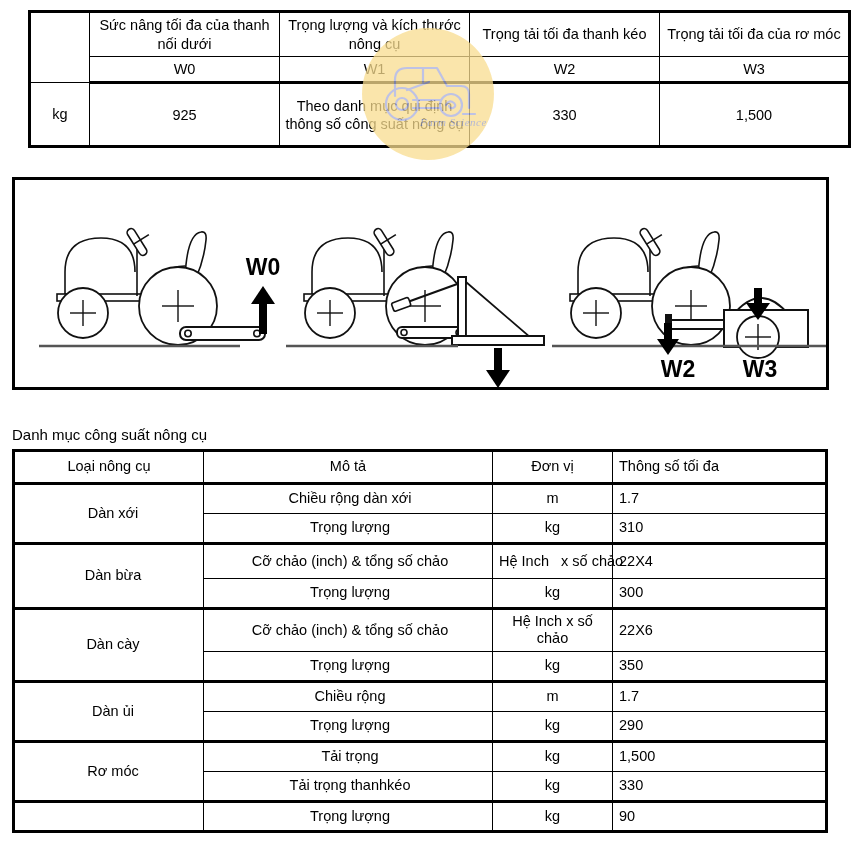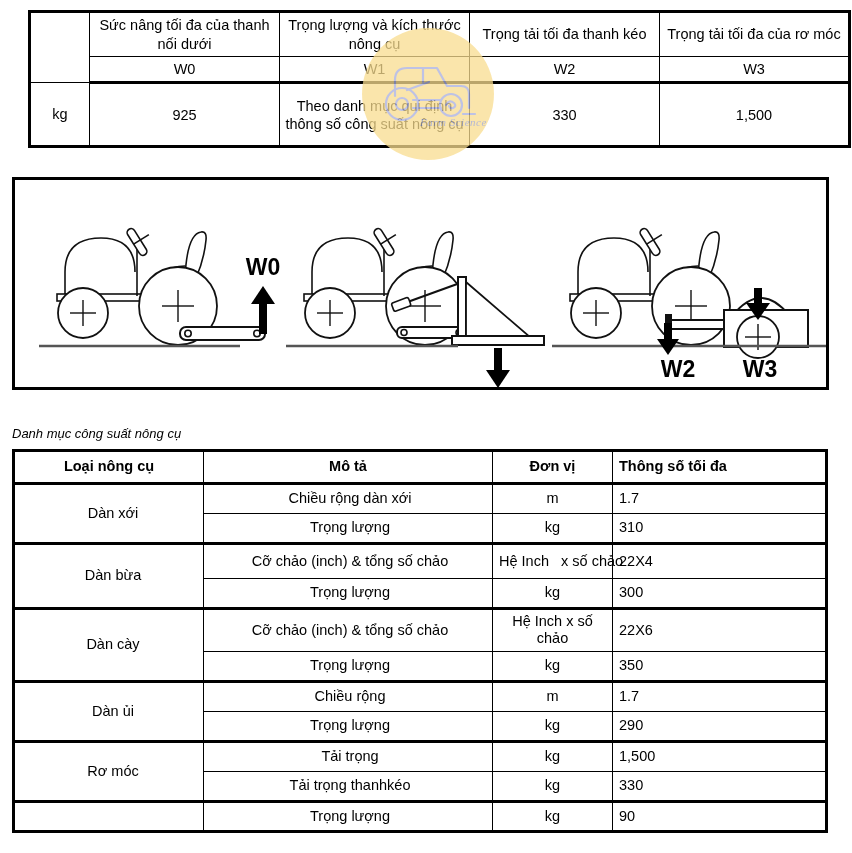--- a/index.html
+++ b/index.html
@@ -77,22 +77,21 @@
     border: 3px solid #000;
     background: #fff;
     overflow: hidden;
   }
   .diagram-box svg { display: block; }
 
   
   .impl-title {
     position: absolute;
     left: 12px; top: 426px;
-    font-size: 13px;
-    font-style: italic;
+    font-size: 15px;
   }
   .impl-table-wrap {
     position: absolute;
     left: 12px; top: 449px;
     width: 813px;
   }
   table.impl {
     border-collapse: collapse;
     width: 813px;
     table-layout: fixed;
@@ -105,21 +104,20 @@
     vertical-align: middle;
   }
   table.impl .c-type { width: 190px; text-align: center; padding-left: 14px; }
   table.impl .c-desc { width: 289px; text-align: center; padding-left: 10px; }
   table.impl .c-unit { width: 120px; text-align: center; }
   table.impl .c-val  { width: 214px; text-align: left; }
   table.impl thead td {
     text-align: center;
     border-bottom: 3px solid #000;
     height: 33px;
-    font-weight: bold;
   }
   table.impl thead td.c-type,
   table.impl thead td.c-desc { text-align: center; padding-left: 6px; }
   table.impl .grp-top { border-top: 3px solid #000; }
   table.impl .edge-l { border-left: 3px solid #000; }
   table.impl .edge-r { border-right: 3px solid #000; }
   table.impl .edge-t { border-top: 3px solid #000; }
   table.impl .edge-b { border-bottom: 3px solid #000; }
   .r-short { height: 30px; }
   .r-tall  { height: 35px; }

